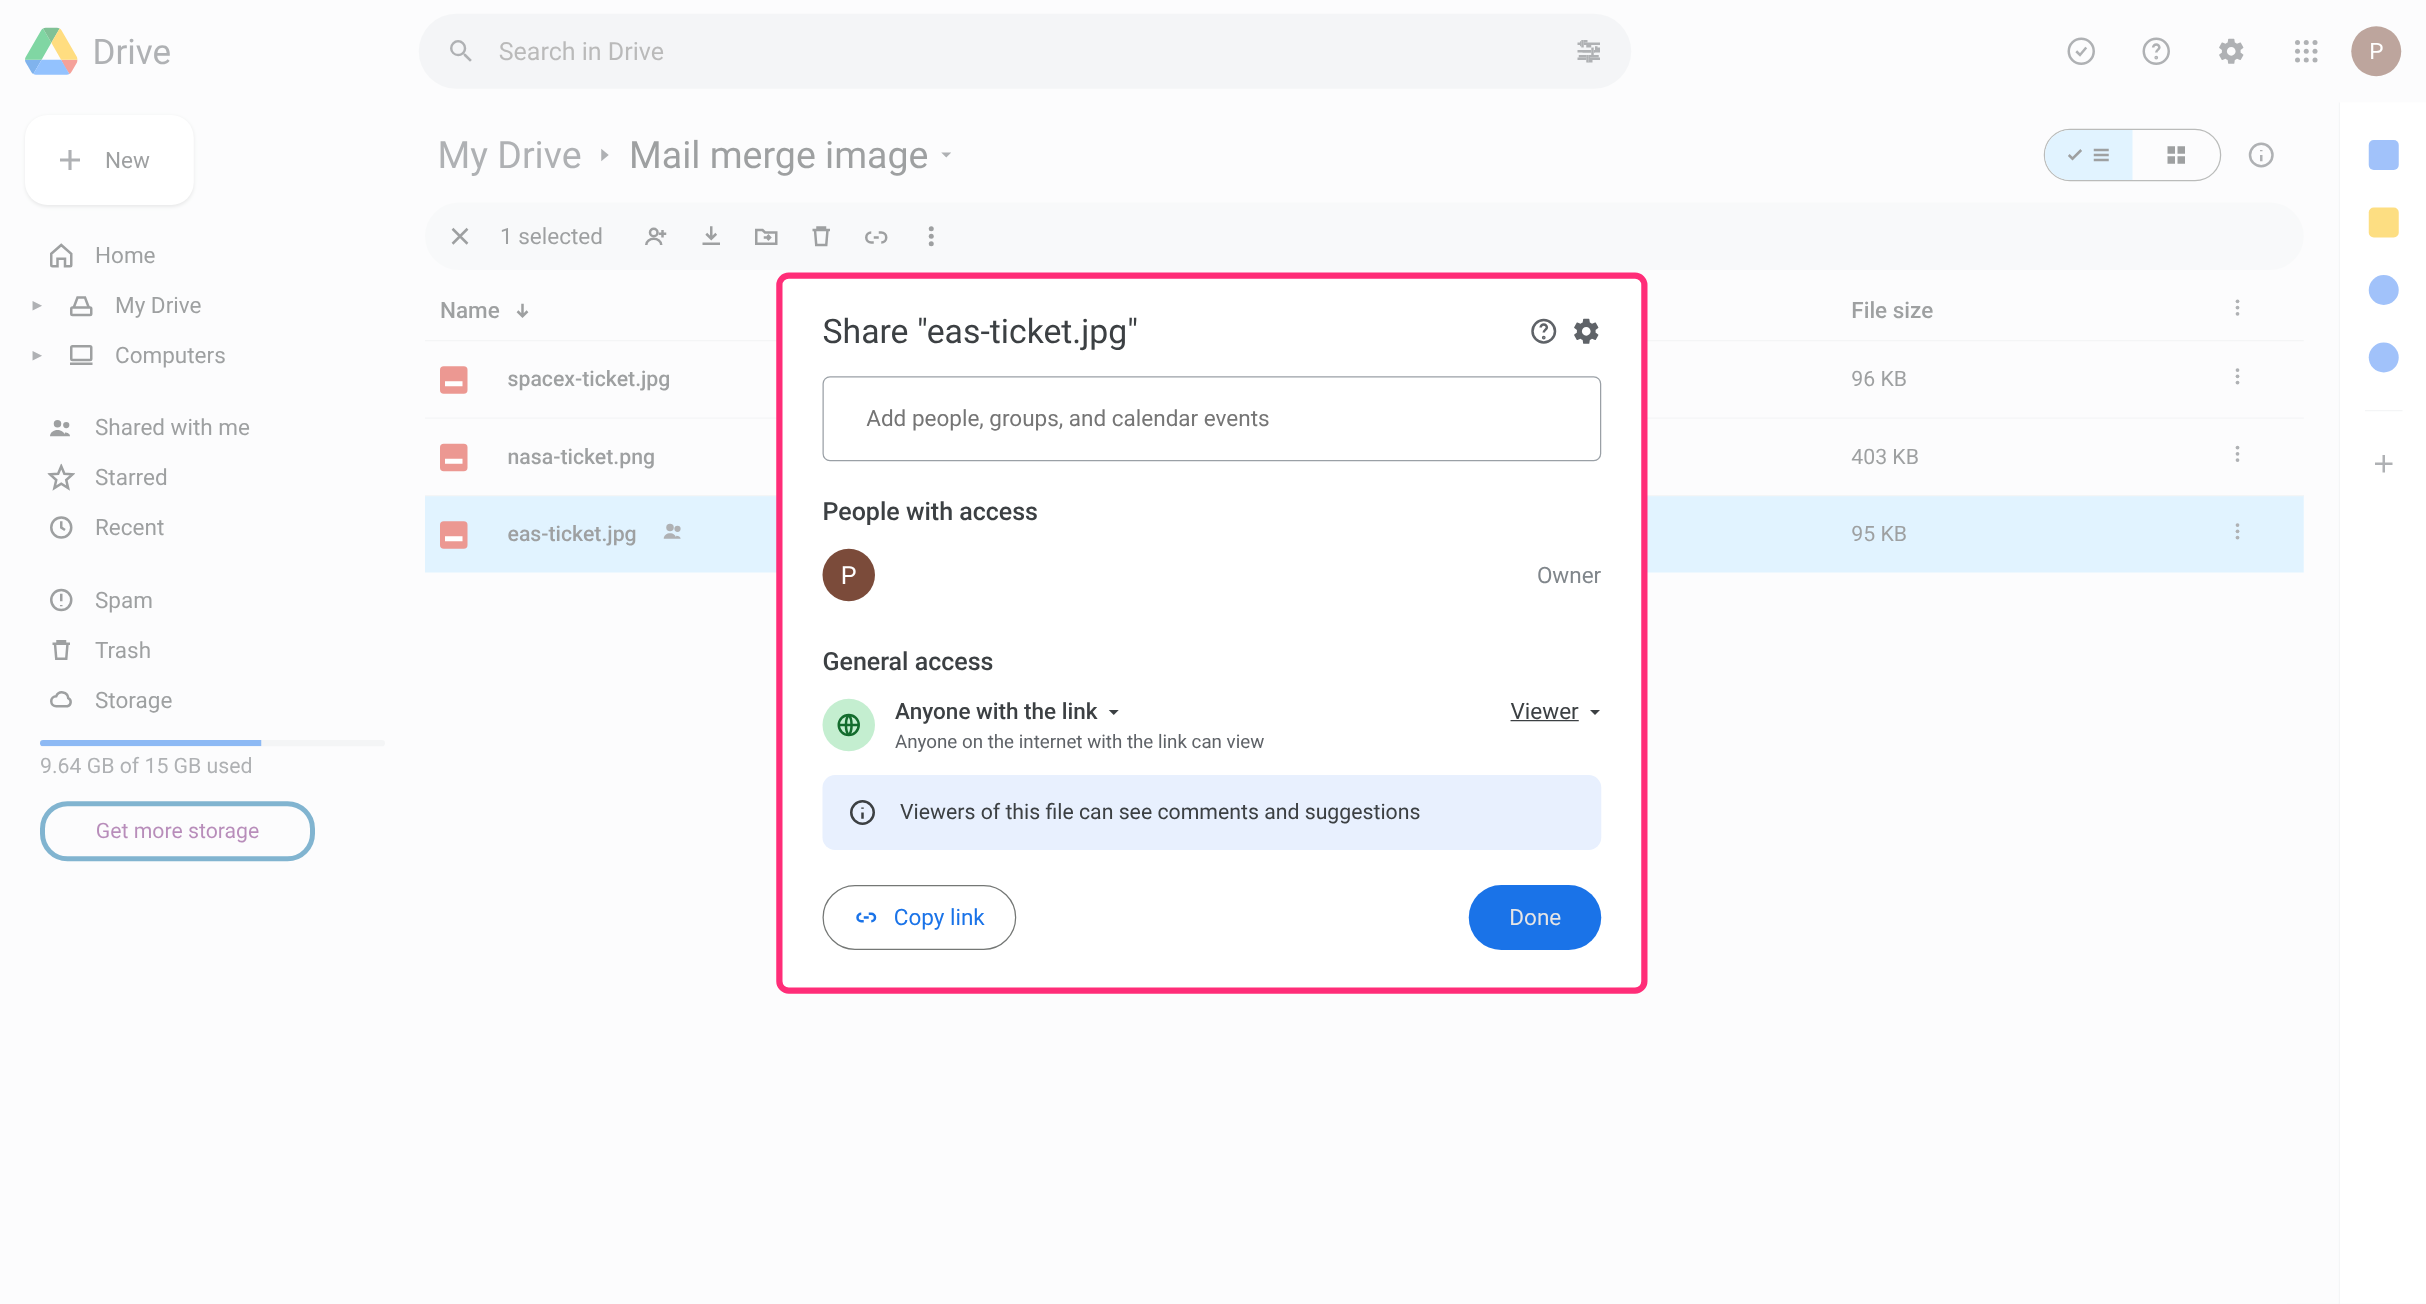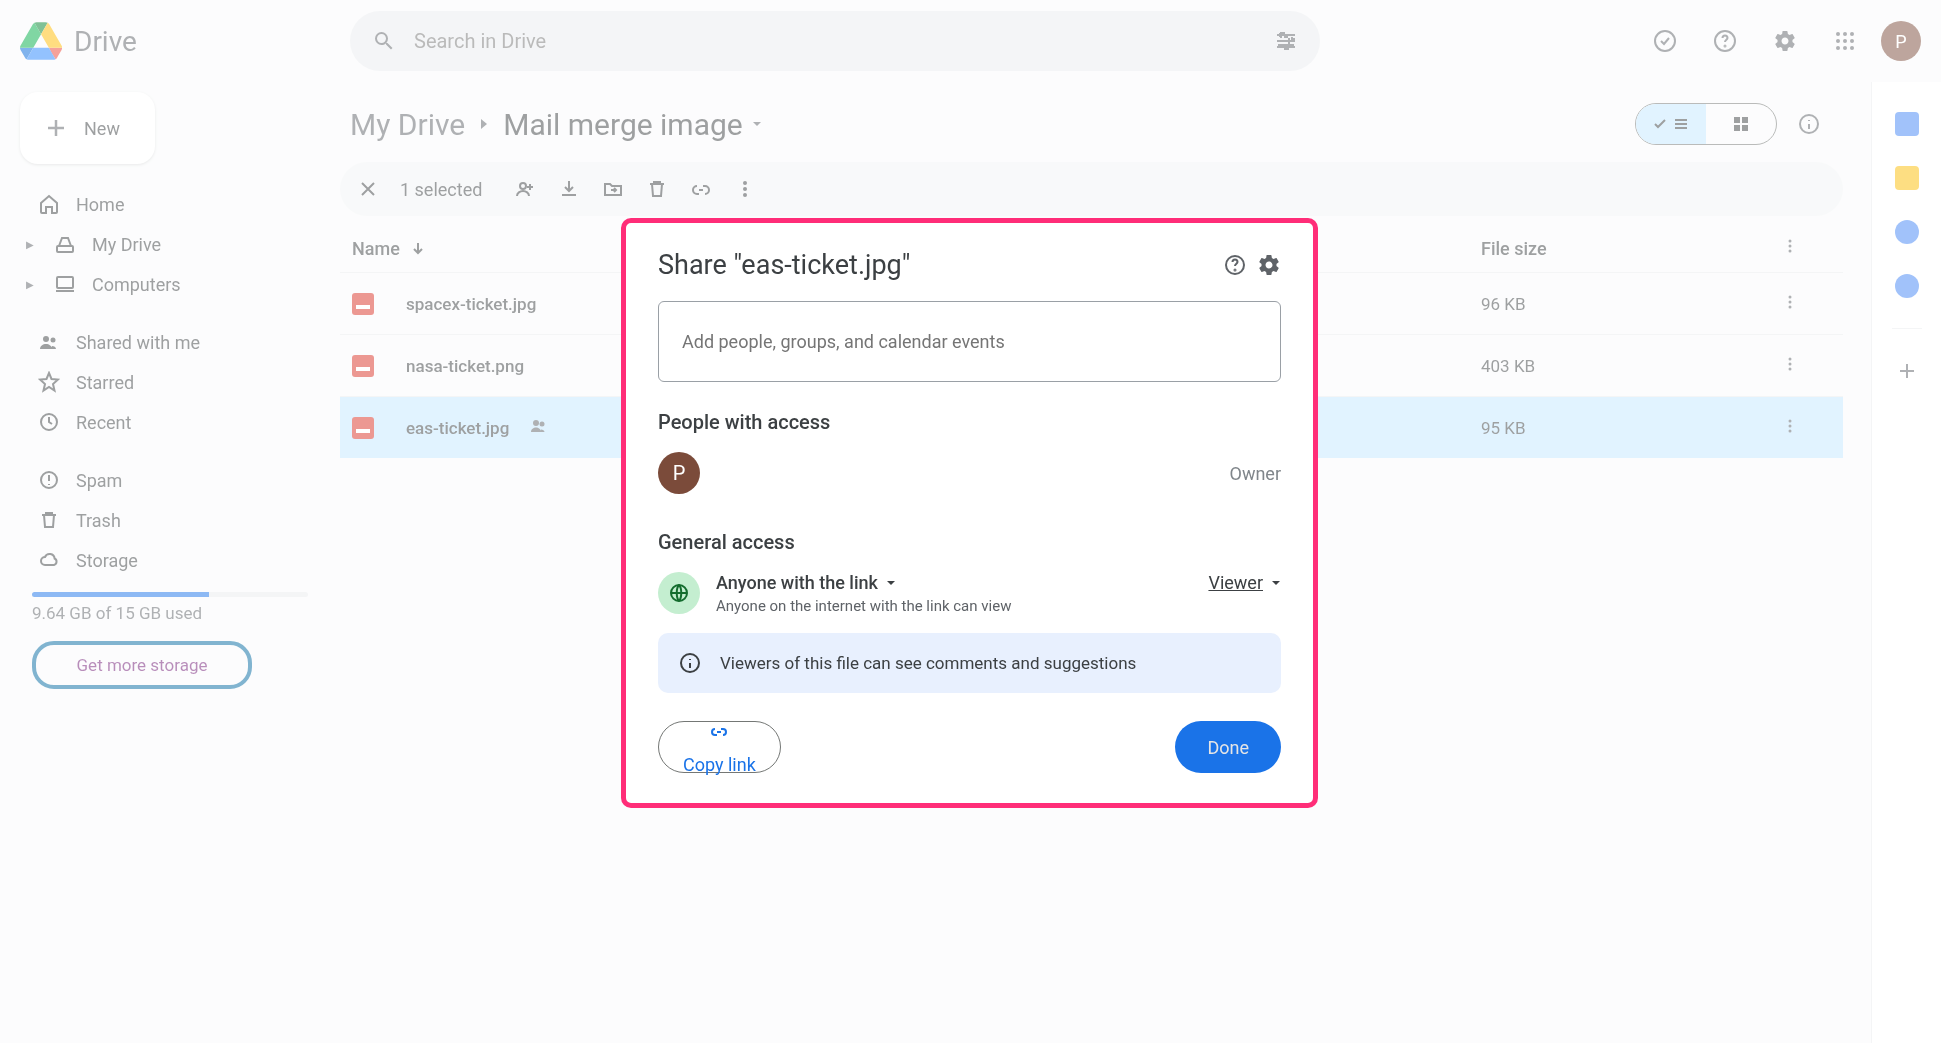--- a/index.html
+++ b/index.html
@@ -1,18 +1,18 @@
 <!DOCTYPE html>
 <html><head>
 <meta charset="utf-8">
 <style>
 * { margin: 0; padding: 0; box-sizing: border-box; font-family: 'Google Sans', Roboto, Arial, sans-serif; }
 body { background: #f8f9fa; overflow: hidden; width: 1941px; height: 1043px; position: relative; }
 
-.topbar { height: 82px; display: flex; align-items: center; padding: 0 20px; gap: 20px; }
+.topbar { height: 82px; display: flex; align-items: center; padding: 0 20px; gap: 5px; }
 .logo-area { display: flex; align-items: center; gap: 12px; width: 310px; }
 .logo-svg { width: 42px; height: 42px; }
 .logo-text { font-size: 28px; color: #5f6368; }
 .search-bar { flex: 0 0 970px; height: 60px; background: #e9ebee; border-radius: 30px; display: flex; align-items: center; padding: 0 22px; gap: 18px; }
 .search-input { flex: 1; border: none; background: transparent; font-size: 20px; color: #5f6368; outline: none; }
 .topbar-right { margin-left: auto; display: flex; align-items: center; gap: 12px; }
 .icon-btn { width: 48px; height: 48px; border-radius: 50%; display: flex; align-items: center; justify-content: center; cursor: pointer; color: #5f6368; }
 .avatar { width: 40px; height: 40px; border-radius: 50%; background: #7b4b3a; color: #fff; display: flex; align-items: center; justify-content: center; font-size: 18px; }
 
 .body-area { display: flex; height: calc(100% - 82px); }
@@ -54,34 +54,34 @@
 .shared-indicator { margin-left: 10px; color: #5f6368; }
 
 .right-rail { width: 70px; display: flex; flex-direction: column; align-items: center; padding-top: 30px; gap: 30px; border-left: 1px solid #e8eaed; background: #fff;}
 .rail-icon { width: 24px; height: 24px; border-radius: 4px; }
 
 
 .overlay { position: absolute; inset: 0; background: rgba(255,255,255,0.5); }
 .modal-wrap { position: absolute; left: 621px; top: 218px; width: 697px; border: 5px solid #ff2d78; background: #fff; border-radius: 10px; padding: 26px 32px 30px 32px; }
 .modal-title-row { display: flex; align-items: center; gap: 10px; margin-bottom: 20px; }
 .modal-title { font-size: 27px; color: #3c4043; flex: 1; }
-.add-input { width: 100%; height: 81px; border: 1px solid #9aa0a6; border-radius: 6px; padding: 0 23px; font-size: 18px; outline: none; margin-bottom: 28px; }
+.add-input { width: 100%; height: 68px; border: 1px solid #9aa0a6; border-radius: 6px; padding: 0 34px; font-size: 18px; outline: none; margin-bottom: 28px; }
 .section-title { font-size: 20px; color: #3c4043; font-weight: 500; margin-bottom: 18px; }
 .person-row { display: flex; align-items: center; gap: 14px; margin-bottom: 36px; }
 .person-avatar { width: 42px; height: 42px; border-radius: 50%; background: #7b4b3a; color: #fff; display: flex; align-items: center; justify-content: center; font-size: 20px; }
 .owner-label { margin-left: auto; color: #80868b; font-size: 18px; }
 .access-row { display: flex; align-items: flex-start; gap: 16px; margin-bottom: 18px; }
 .globe-badge { width: 42px; height: 42px; border-radius: 50%; background: #c4eed0; display: flex; align-items: center; justify-content: center; color: #146c2e; font-size: 22px; }
 .access-main { flex: 1; }
 .access-select { font-size: 18px; color: #3c4043; font-weight: 500; display: flex; align-items: center; gap: 8px; cursor: pointer; }
 .access-desc { font-size: 15px; color: #5f6368; margin-top: 4px; }
 .role-select { font-size: 18px; color: #3c4043; display: flex; align-items: center; gap: 8px; cursor: pointer; text-decoration: underline; }
 .info-box { background: #e8f0fe; border-radius: 10px; padding: 18px 20px; display: flex; align-items: center; gap: 18px; font-size: 17px; color: #3c4043; margin-bottom: 28px; margin-top:10px;}
 .modal-footer { display: flex; align-items: center; }
-.copy-btn { border: 1px solid #747775; border-radius: 26px; height: 52px; padding: 0 24px; display: flex; align-items: center; gap: 12px; font-size: 18px; color: #1a73e8; cursor: pointer; flex-direction: column; }
+.copy-btn { border: 1px solid #747775; border-radius: 26px; height: 52px; padding: 0 24px; display: flex; align-items: center; gap: 12px; font-size: 18px; color: #1a73e8; cursor: pointer; }
 .done-btn { margin-left: auto; background: #1a73e8; color: #e5e5e5; border-radius: 26px; height: 52px; padding: 0 32px; font-size: 18px; border: none; cursor: pointer; }
 
 svg { flex-shrink: 0; }
 </style>
 </head>
 <body>
 
 <div class="topbar">
   <div class="logo-area">
     <svg class="logo-svg" viewBox="0 0 87 78">

